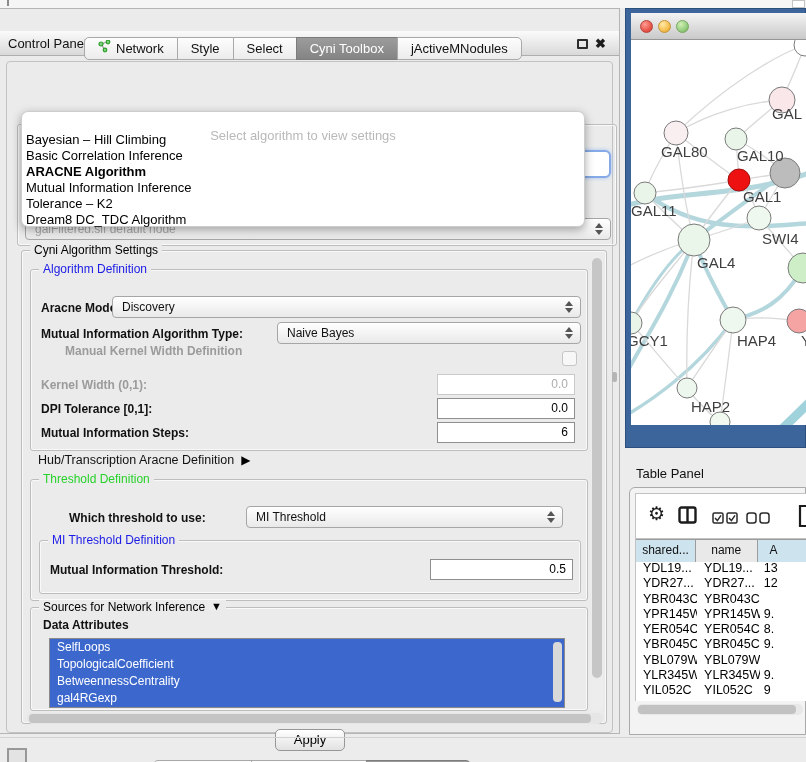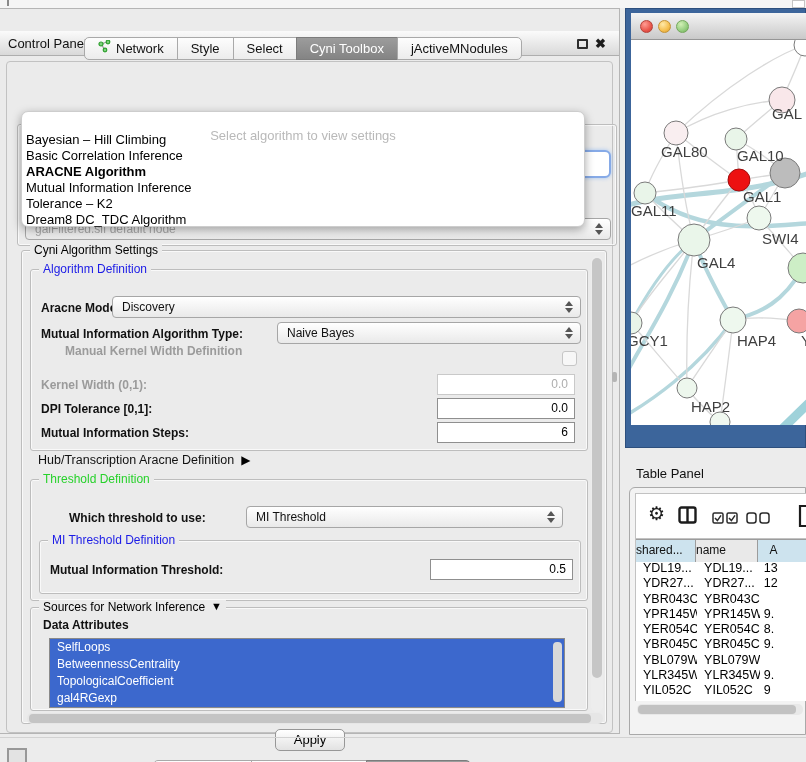--- a/index.html
+++ b/index.html
@@ -124,21 +124,21 @@
   #table-panel-title { left:636px; top:466px; font-size:13px; color:#111; }
   #table-window { left:629px; top:487px; width:177px; height:248px; background:#f3f3f3;
     border:1px solid #a9a9a9; border-radius:6px 0 0 0; }
   #tp-toolbar { position:absolute; left:5px; top:5px; width:172px; height:46px; background:#fff;
     border:1px solid #c2c2c2; }
   .tico { position:absolute; top:12px; }
   #gear-ico { left:12px; top:7px; font-size:19px; color:#1c1c1c; line-height:26px; }
   #tp-table { position:absolute; left:5px; top:51px; width:172px; height:162px; background:#fff;
     border-left:1px solid #c2c2c2; border-right:0; overflow:hidden; }
   #tp-head { display:flex; height:22px; border-top:1px solid #9c9c9c; border-bottom:1px solid #9c9c9c; }
-  .th { height:22px; line-height:20px; font-size:12px; color:#111; text-align:left;
+  .th { height:22px; line-height:20px; font-size:12px; color:#111; text-align:center;
     border-right:1px solid #9c9c9c; background:#cde3ee; overflow:hidden; white-space:nowrap; }
   .th.c0 { width:77px; } .th.c1 { width:79px; background:#e9e9e9; } .th.c2 { width:60px; text-align:left; padding-left:12px; }
   #tp-rows { height:140px; overflow:hidden; }
   .trow { display:flex; height:15.3px; }
   .tcell { font-size:12.5px; color:#000; line-height:15.3px; white-space:nowrap; overflow:hidden; }
   .tcell.c0 { width:77px; padding-left:7px; } .tcell.c1 { width:79px; padding-left:7px; } .tcell.c2 { width:60px; padding-left:4px; }
   #tp-hscroll { position:absolute; left:7px; top:216px; width:166px; height:11px; background:#e8e8e8; border-radius:5px; }
   #tp-hthumb { position:absolute; left:1px; top:1px; width:158px; height:9px; background:#c2c2c2; border-radius:4px; }
 </style>
 </head>
@@ -277,22 +277,22 @@
         </div>
 
         <div class="group" id="src-group">
           <span class="gtitle" style="display:flex; gap:6px; align-items:flex-start;">
             <span>Sources for Network Inference</span>
             <span class="tri-down-g">▼</span>
           </span>
           <span class="lbl" style="left:12px; top:10px;">Data Attributes</span>
           <div id="attr-list">
             <div class="attr-item">SelfLoops</div>
+              <div class="attr-item">TopologicalCoefficient</div>
               <div class="attr-item">BetweennessCentrality</div>
-              <div class="attr-item">TopologicalCoefficient</div>
               <div class="attr-item">gal4RGexp</div>
               <div id="attr-vscroll"></div>
           </div>
         </div>
 
         <div id="settings-hscroll">
             <div id="settings-hthumb"></div>
           </div>
       </div>
 

